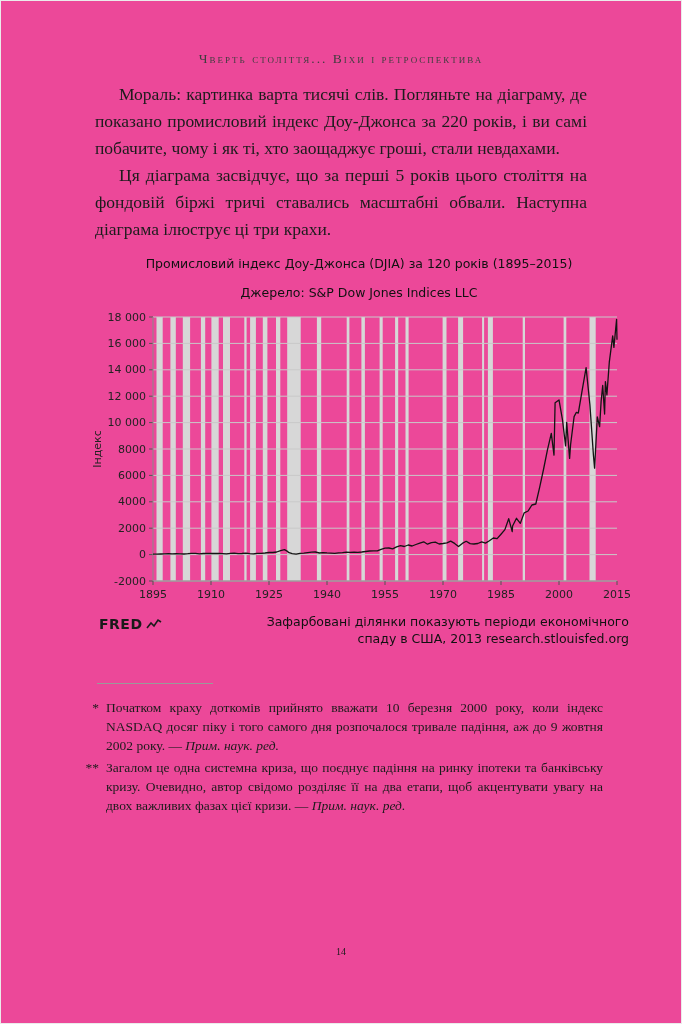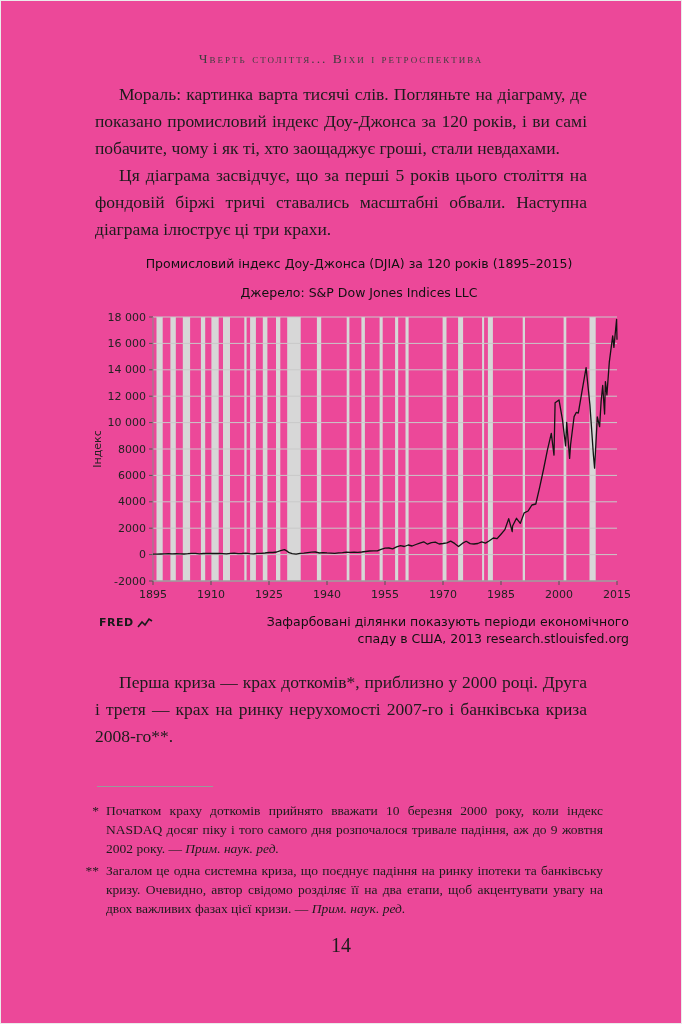--- a/index.html
+++ b/index.html
@@ -26,44 +26,44 @@
     font-size:12.5px;line-height:17px;color:#111;
   }
   #chart-svg{display:block;margin:8px 0 0 88px;overflow:visible;}
   .tick{font:11px "DejaVu Sans","Liberation Sans",sans-serif;fill:#222;}
   .chart-footer{
     position:relative;width:540px;margin:12px 0 0 88px;
     font-family:"DejaVu Sans","Liberation Sans",sans-serif;
   }
   .fred{
     position:absolute;left:10px;top:3px;display:flex;align-items:center;gap:3px;
-    font-weight:bold;font-size:11px;letter-spacing:.5px;color:#1a1a1a;justify-content:space-between;
+    font-weight:bold;font-size:14px;letter-spacing:.5px;color:#1a1a1a;justify-content:space-between;
   }
   .caption{text-align:right;font-size:12.5px;line-height:17px;color:#111;}
   .para3{margin-top:22px;}
   .fn-rule{width:116px;border-top:1px solid #9a9a9a;margin:36px 0 14px 96px;}
   .footnote{
     display:flex;margin:0 0 3px 78px;width:524px;
     font-size:13.5px;line-height:19px;text-align:justify;
   }
   .fn-marker{width:20px;flex:none;text-align:right;padding-right:7px;}
   .fn-text{flex:1;}
   .fn-note{font-style:italic;}
   .page-num{
-    position:absolute;left:0;right:0;bottom:66px;text-align:center;font-size:20px;
+    position:absolute;left:0;right:0;bottom:66px;text-align:center;font-size:10px;
   }
 </style>
 </head>
 <body>
 
 <div class="page">
 
   <div class="running-head">Чверть століття... Віхи і ретроспектива</div>
 
-  <p class="body-text indent first-para">Мораль: картинка варта тисячі слів. Погляньте на діаграму, де показано промисловий індекс Доу-Джонса за 120 років, і ви самі побачите, чому і як ті, хто заощаджує гроші, стали невдахами.</p>
+  <p class="body-text indent first-para">Мораль: картинка варта тисячі слів. Погляньте на діаграму, де показано промисловий індекс Доу-Джонса за 220 років, і ви самі побачите, чому і як ті, хто заощаджує гроші, стали невдахами.</p>
   <p class="body-text indent">Ця діаграма засвідчує, що за перші 5 років цього століття на фондовій біржі тричі ставались масштабні обвали. Наступна діаграма ілюструє ці три крахи.</p>
 
   <figure class="figure" style="margin:12px 0 0 0;">
     <div class="chart-head">Промисловий індекс Доу-Джонса (DJIA) за 120 років (1895–2015)</div>
     <div class="chart-head" style="margin-top:12px;">Джерело: S&amp;P Dow Jones Indices LLC</div>
 
     <svg id="chart-svg" width="540" height="292" viewBox="0 0 540 292">
         <rect x="67.5" y="8" width="6.2" height="264" fill="#d7d7d7"></rect>
         <rect x="81.4" y="8" width="5.4" height="264" fill="#d7d7d7"></rect>
         <rect x="93.8" y="8" width="7.3" height="264" fill="#d7d7d7"></rect>
@@ -152,21 +152,20 @@
           <polyline points="1,10 5,5 8,8 12,2 15,4" fill="none" stroke="#1a1a1a" stroke-width="1.6"></polyline>
         </svg>
       </div>
       <div class="caption">
         <div>Зафарбовані ділянки показують періоди економічного</div>
         <div>спаду в США, 2013 research.stlouisfed.org</div>
       </div>
     </div>
   </figure>
 
-  <p class="body-text indent para3">Перша криза — крах доткомів*, приблизно у 2000 році. Друга і третя — крах на ринку нерухомості 2007-го і банківська криза 2008-го**.</p>
 
   <div class="fn-rule"></div>
 
   <div class="footnote">
     <span class="fn-marker">*</span>
     <span class="fn-text"><span>Початком краху доткомів прийнято вважати 10 березня 2000 року, коли індекс NASDAQ досяг піку і того самого дня розпочалося тривале падіння, аж до 9 жовтня 2002 року. — </span><span class="fn-note">Прим. наук. ред.</span></span>
   </div>
 
   <div class="footnote">
     <span class="fn-marker">**</span>

